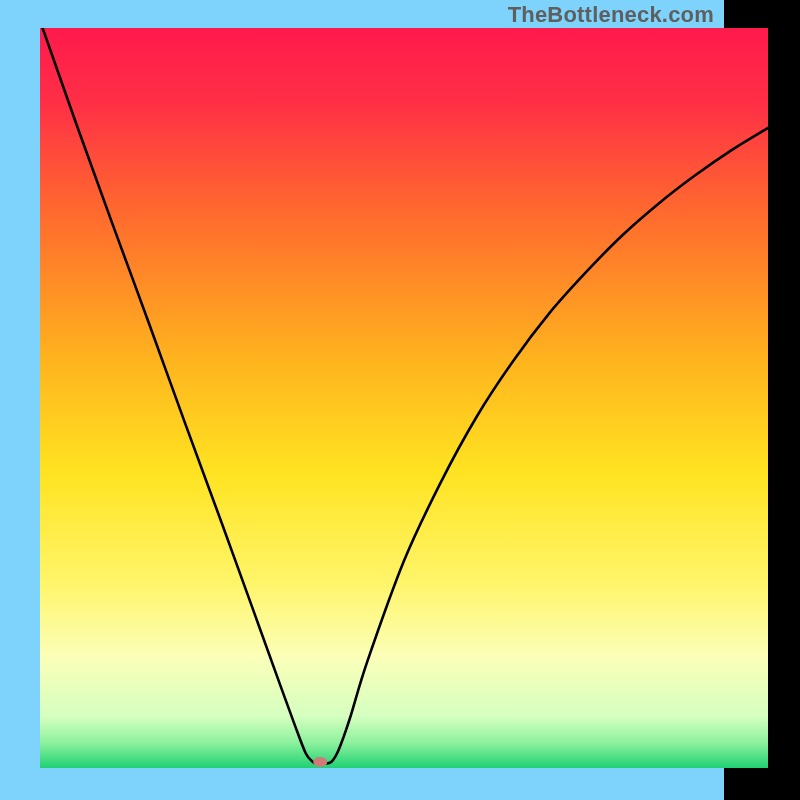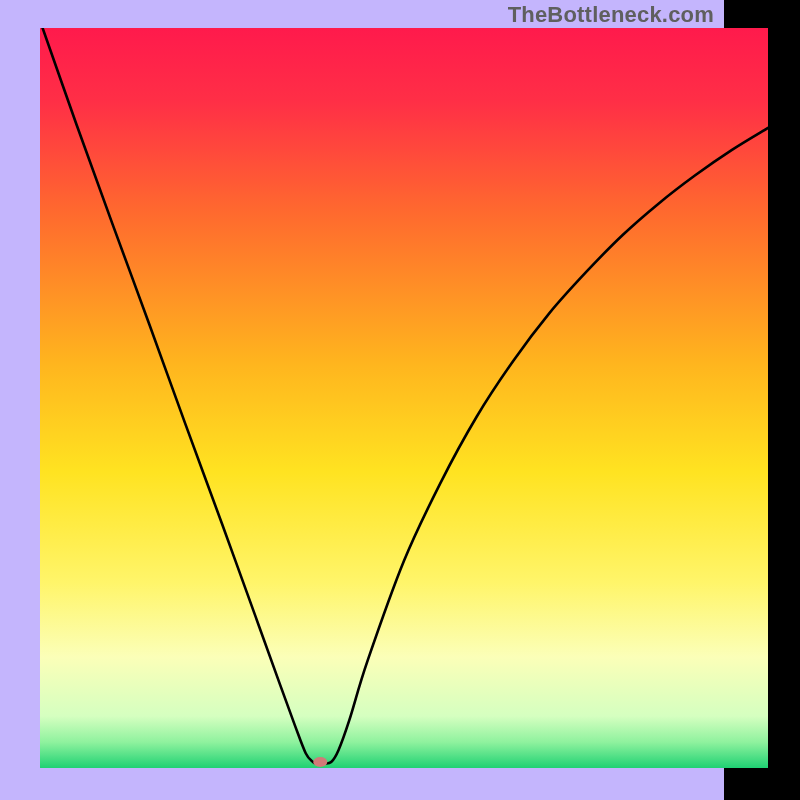--- a/index.html
+++ b/index.html
@@ -8,21 +8,21 @@
     width: 800px;
     height: 800px;
     background: #000;
     font-family: Arial, Helvetica, sans-serif;
     overflow: hidden;
   }
   .frame {
     position: relative;
     width: 724px;
     height: 800px;
-    background: #c4b5fd;
+    background: #7dd3fc;
   }
   .watermark {
     position: absolute;
     top: 2px;
     right: 10px;
     color: #5f5f5f;
     font-size: 22px;
     font-weight: 600;
     letter-spacing: 0.2px;
     z-index: 10;

